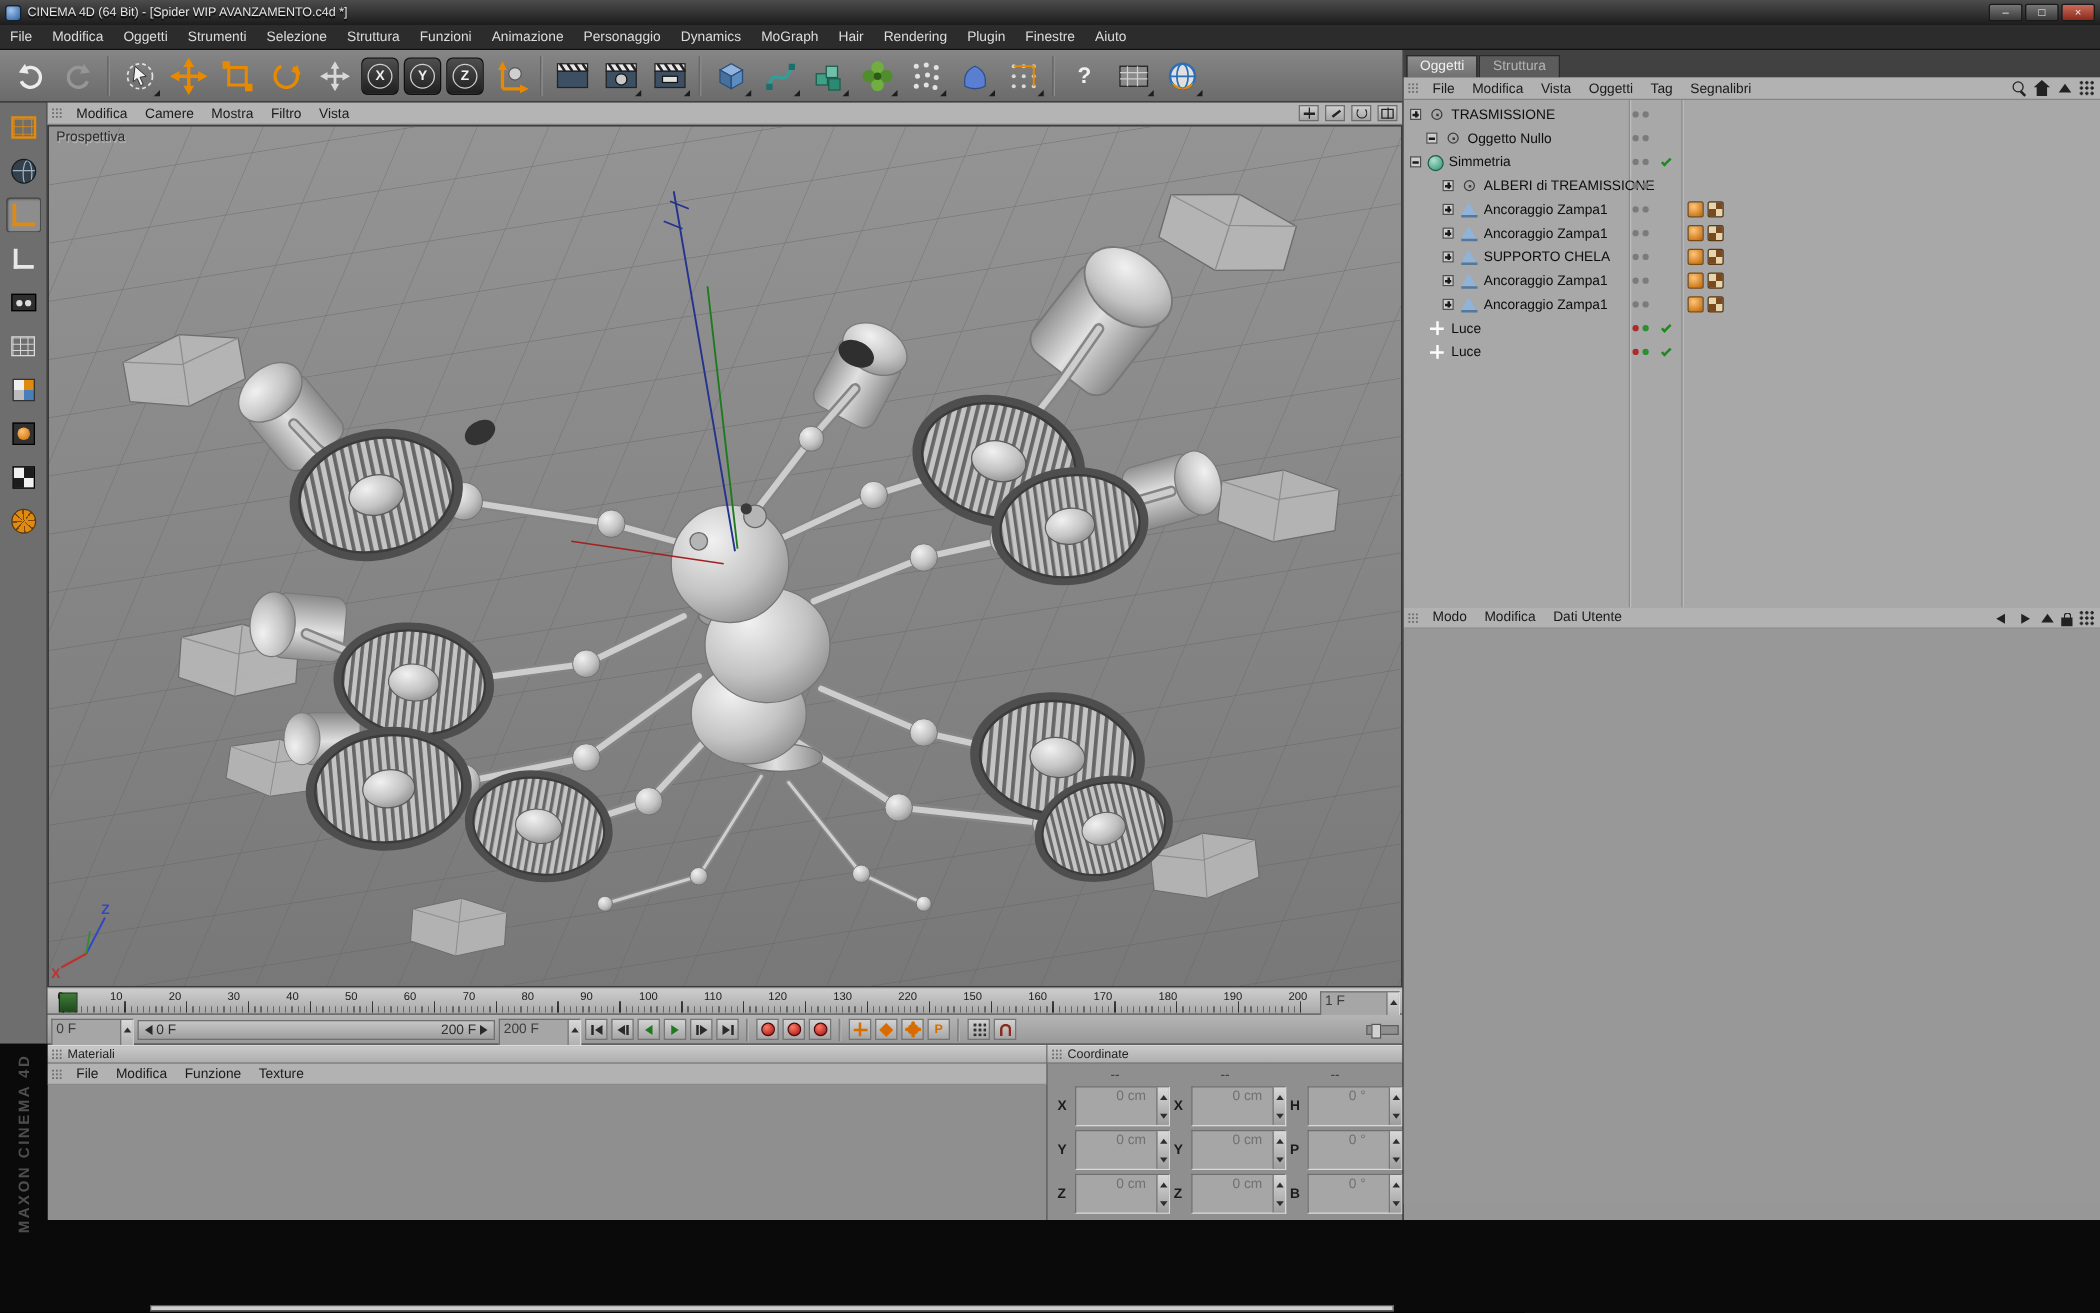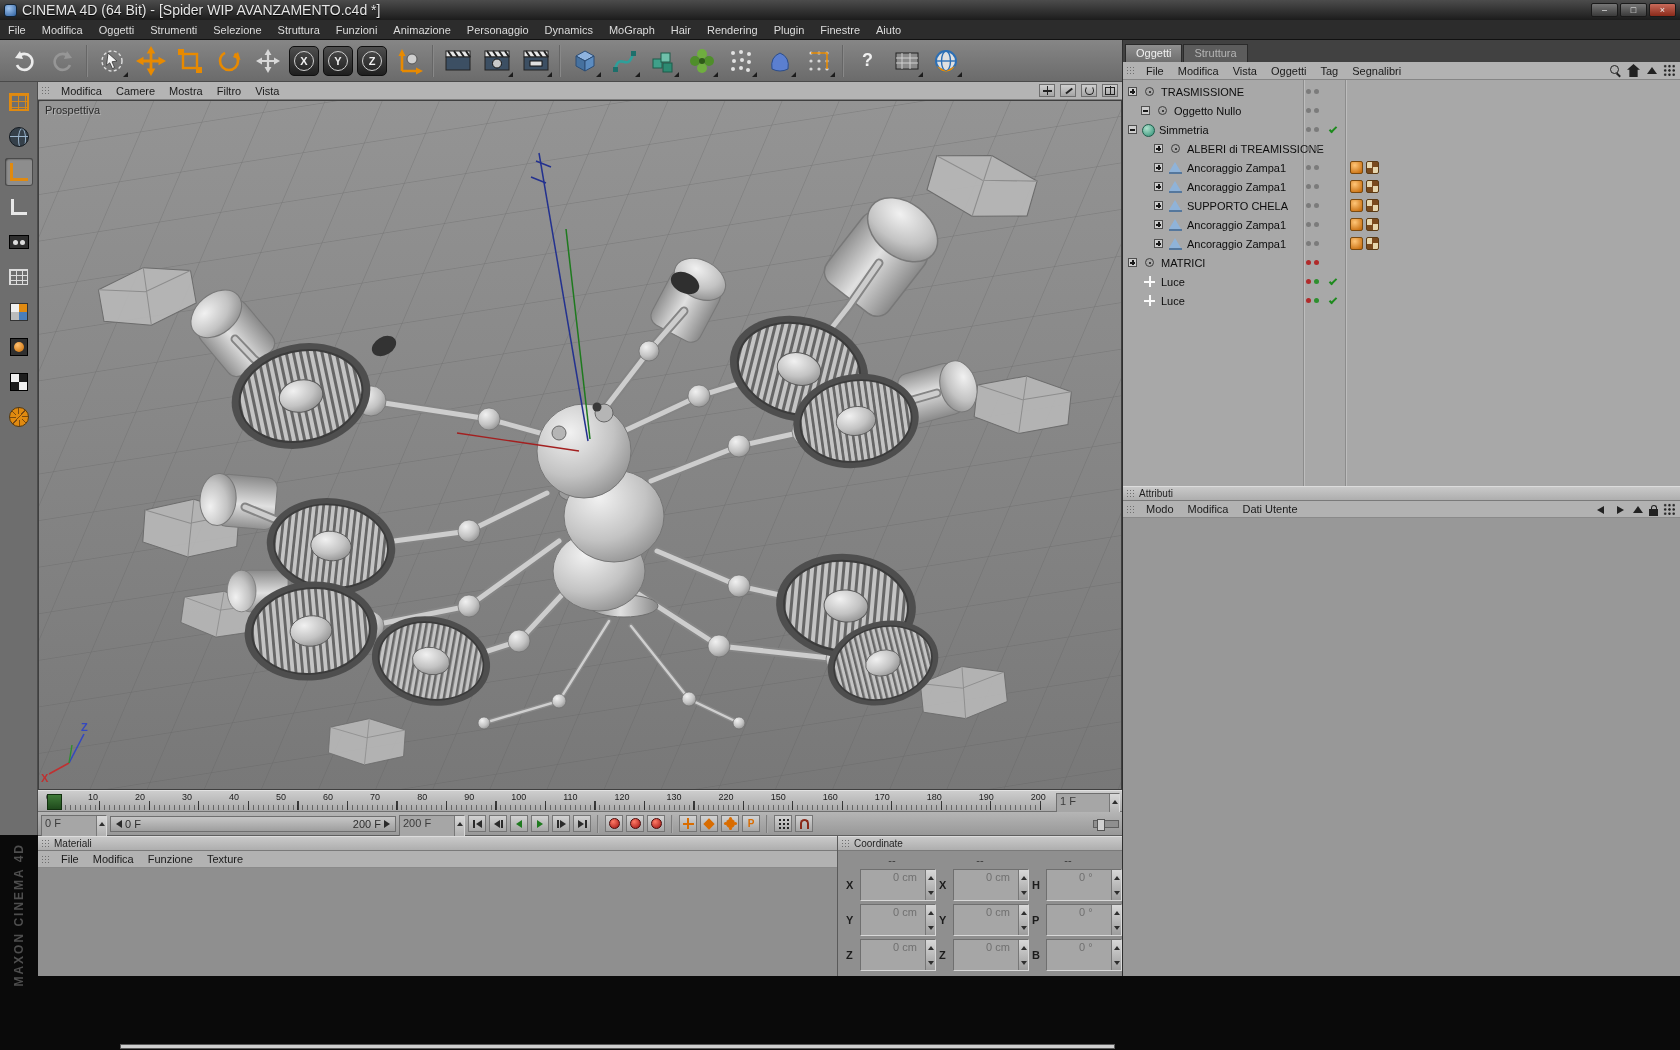--- a/index.html
+++ b/index.html
@@ -5,21 +5,21 @@
   * { box-sizing: border-box; margin: 0; padding: 0; }
   html,body { width:1680px; height:1050px; background:#000; }
   body { font-family:"Liberation Sans", sans-serif; font-size:11px; color:#111; -webkit-font-smoothing:antialiased; }
   .app { position:relative; width:1680px; height:1050px; overflow:hidden; background:#0a0a0a; }
 
   
   .titlebar { position:absolute; left:0; top:0; width:1680px; height:20px;
     background:linear-gradient(#4c4c4c,#1c1c1c); display:flex; align-items:center; padding:0 4px; }
   .appicon { width:13px; height:13px; border-radius:3px; margin-right:5px;
     background:radial-gradient(circle at 35% 30%, #9fc4ef, #2d5f9e); border:1px solid #123; flex:none; }
-  .titletext { color:#e6e6e6; font-size:14px; text-shadow:0 1px 1px #000; white-space:nowrap; }
+  .titletext { color:#e6e6e6; font-size:10px; text-shadow:0 1px 1px #000; white-space:nowrap; }
   .winbtns { margin-left:auto; display:flex; gap:2px; }
   .wbtn { width:27px; height:14px; background:linear-gradient(#777,#3a3a3a); border:1px solid #1a1a1a;
     color:#eee; font-size:9px; line-height:12px; text-align:center; border-radius:2px; }
   .wbtn.close { background:linear-gradient(#c96a5a,#8a2a1a); }
 
   
   .menubar { position:absolute; left:0; top:20px; width:1680px; height:20px; background:#2c2c2c;
     border-bottom:1px solid #111; display:flex; align-items:center; }
   .menubar .mi { color:#dcdcdc; padding:0 8px; line-height:20px; }
 
@@ -991,58 +991,45 @@
         <span class="cdots">
             <i class="dot"></i>
             <i class="dot"></i>
           </span>
         <span class="ctags">
             <i class="tag tag-phong"></i>
             <i class="tag tag-tex"></i>
           </span>
       </div>
       <div class="om-row">
-        <span class="exp plus"></span>
-        <span class="oic oic-null"></span>
-        <span class="onm">MATRICI</span>
+        <span class="noexp"></span>
+        <span class="oic oic-light"></span>
+        <span class="onm">Luce</span>
         <span class="cdots">
             <i class="dot red"></i>
-            <i class="dot red"></i>
+            <i class="dot grn"></i>
+          </span>
+        <span class="cchk">
+            <i class="chkmark"></i>
           </span>
       </div>
       <div class="om-row">
         <span class="noexp"></span>
         <span class="oic oic-light"></span>
         <span class="onm">Luce</span>
         <span class="cdots">
             <i class="dot red"></i>
             <i class="dot grn"></i>
           </span>
         <span class="cchk">
             <i class="chkmark"></i>
           </span>
       </div>
-      <div class="om-row">
-        <span class="noexp"></span>
-        <span class="oic oic-light"></span>
-        <span class="onm">Luce</span>
-        <span class="cdots">
-            <i class="dot red"></i>
-            <i class="dot grn"></i>
-          </span>
-        <span class="cchk">
-            <i class="chkmark"></i>
-          </span>
-      </div>
-    </div>
-
-    <div class="phead attr-head">
-      <span class="grip"></span>
-      <span>Attributi</span>
-    </div>
+    </div>
+
     <div class="pmenu attr-menu">
       <span class="grip"></span>
       <span style="display:flex;">
 
       <span class="pmi">Modo</span>
           <span class="pmi">Modifica</span>
           <span class="pmi">Dati Utente</span>
         </span>
       <span class="om-icons">
         <i class="micon mi-back"></i>

